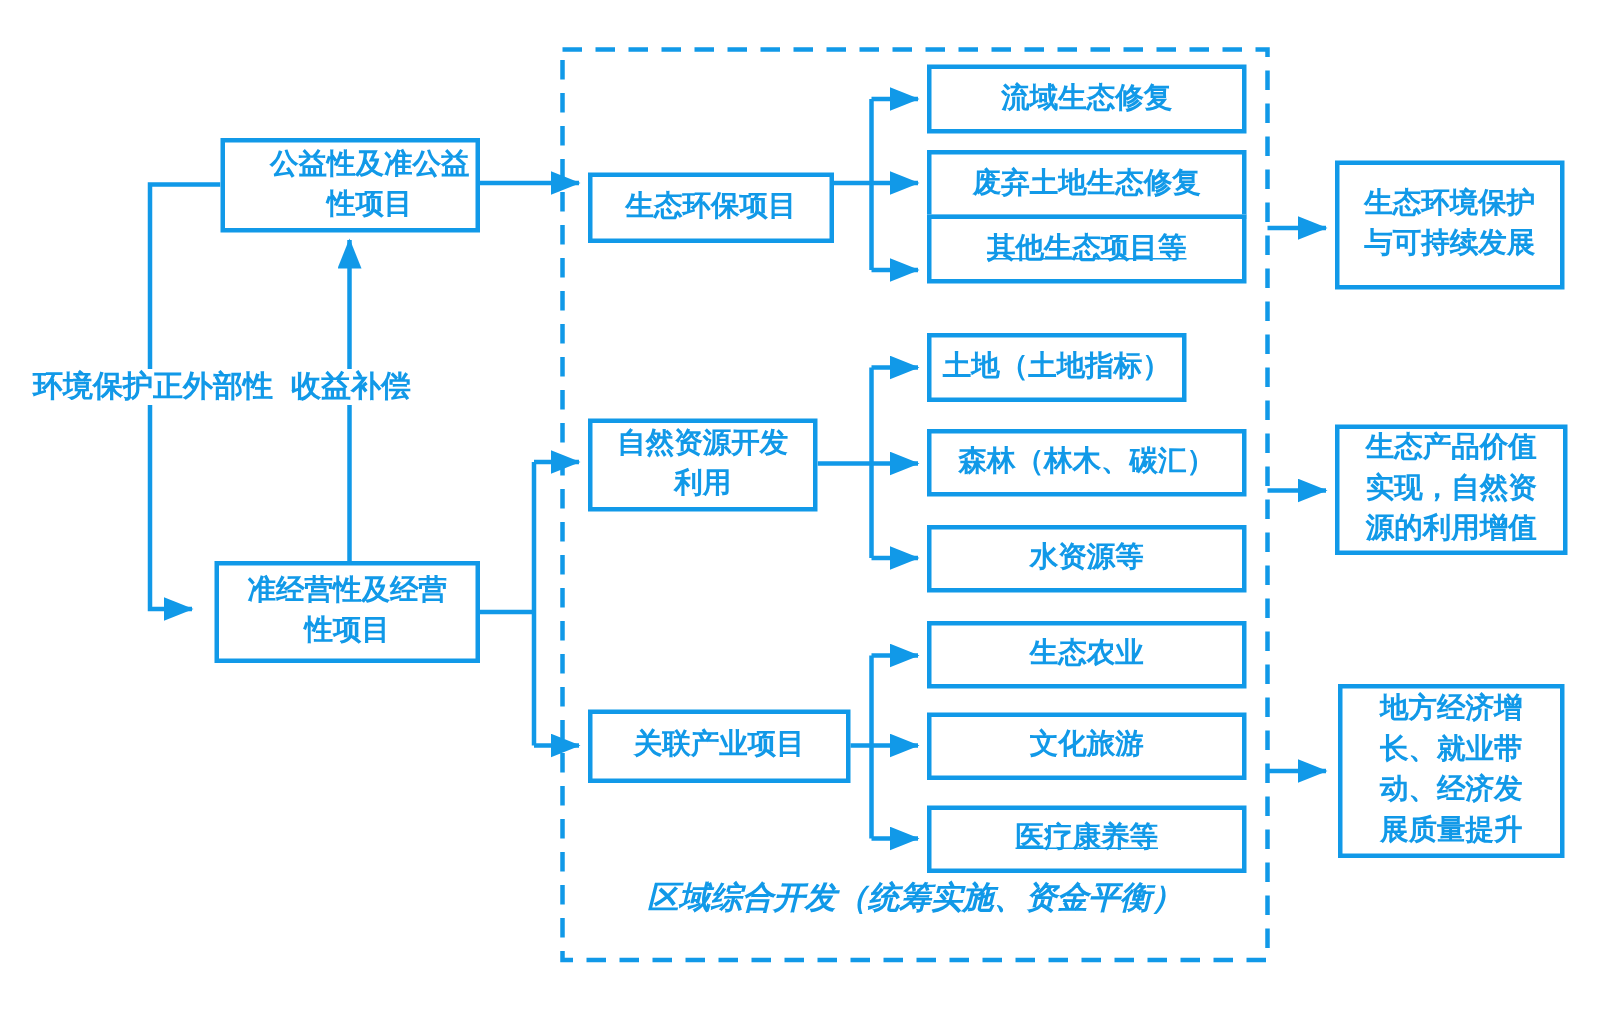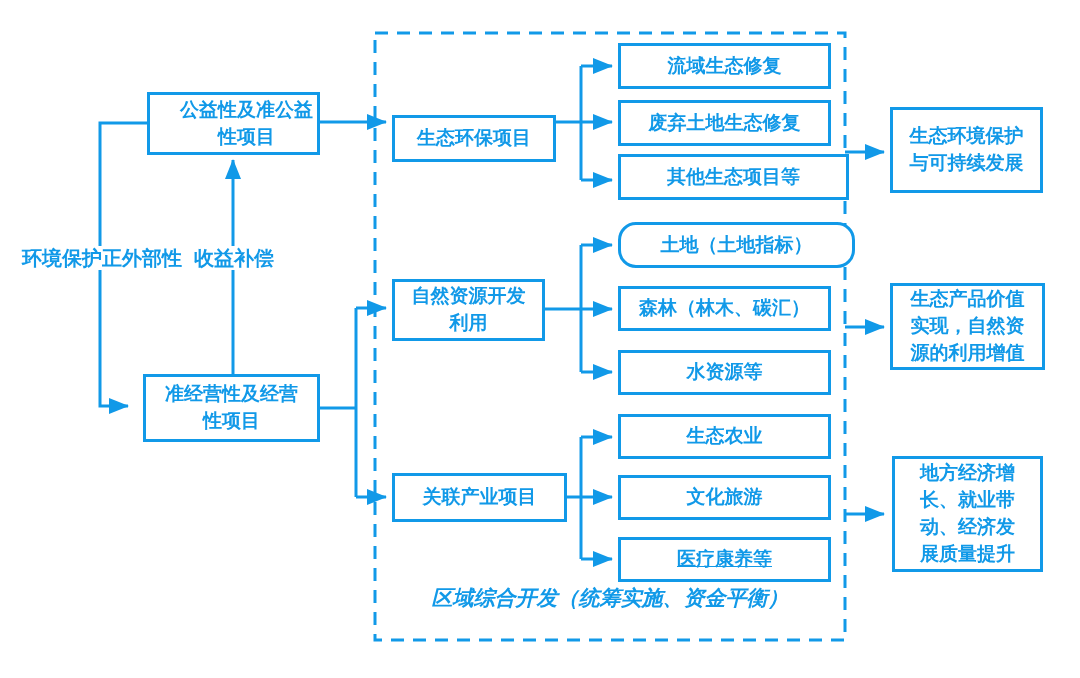--- a/index.html
+++ b/index.html
@@ -99,25 +99,25 @@
   <div class="bx" style="left:392px; top:473px; width:175px; height:49px;">
     <span class="ln">关联产业项目</span>
   </div>
 
   <div class="bx" style="left:618px; top:43px; width:213px; height:46px;align-items:center;">
     <span class="ln">流域生态修复</span>
   </div>
   <div class="bx" style="left:618px; top:100px; width:213px; height:46px;">
     <span class="ln">废弃土地生态修复</span>
   </div>
-  <div class="bx" style="left:618px; top:154px; width:231px; height:46px;">
+  <div class="bx" style="left:618px; top:143px; width:213px; height:46px;text-decoration:underline;">
     <span class="ln">其他生态项目等</span>
   </div>
 
-  <div class="bx" style="left:618px; top:222px; width:237px; height:46px;border-radius:18px;">
+  <div class="bx" style="left:618px; top:222px; width:173px; height:46px;">
     <span class="ln">土地（土地指标）</span>
   </div>
   <div class="bx" style="left:618px; top:286px; width:213px; height:45px;">
     <span class="ln">森林（林木、碳汇）</span>
   </div>
   <div class="bx" style="left:618px; top:350px; width:213px; height:45px;">
     <span class="ln">水资源等</span>
   </div>
 
   <div class="bx" style="left:618px; top:414px; width:213px; height:45px;">

